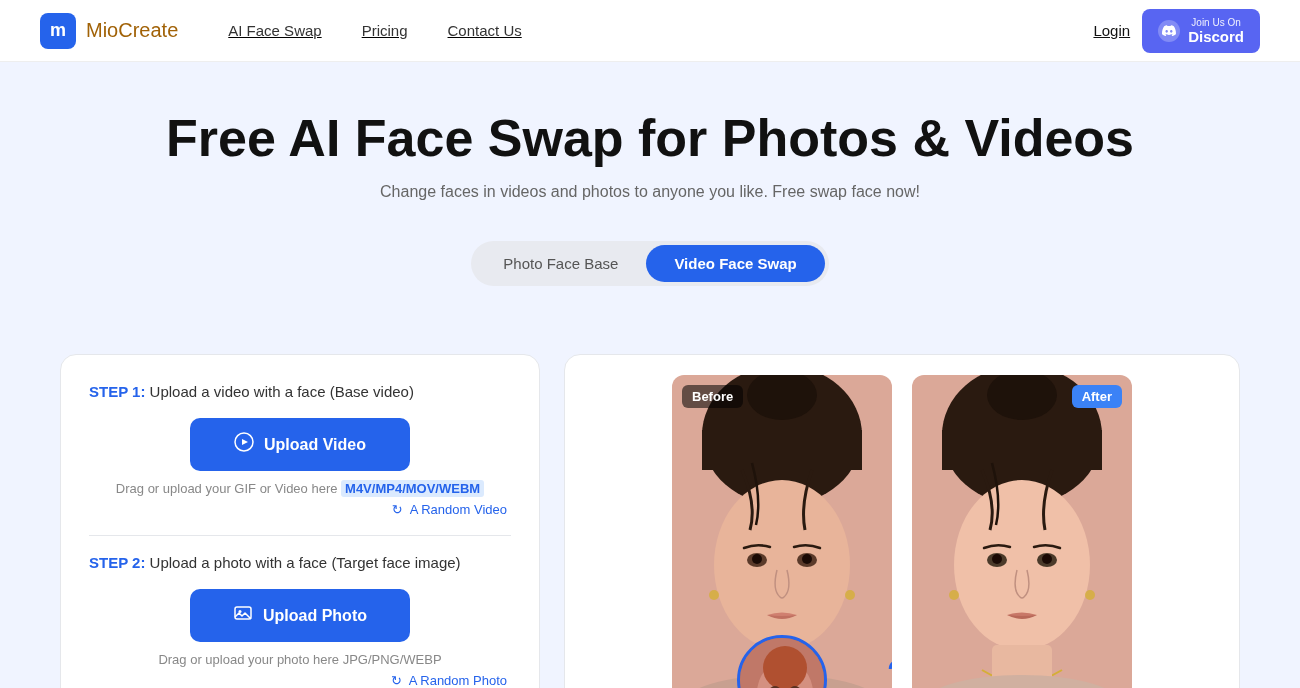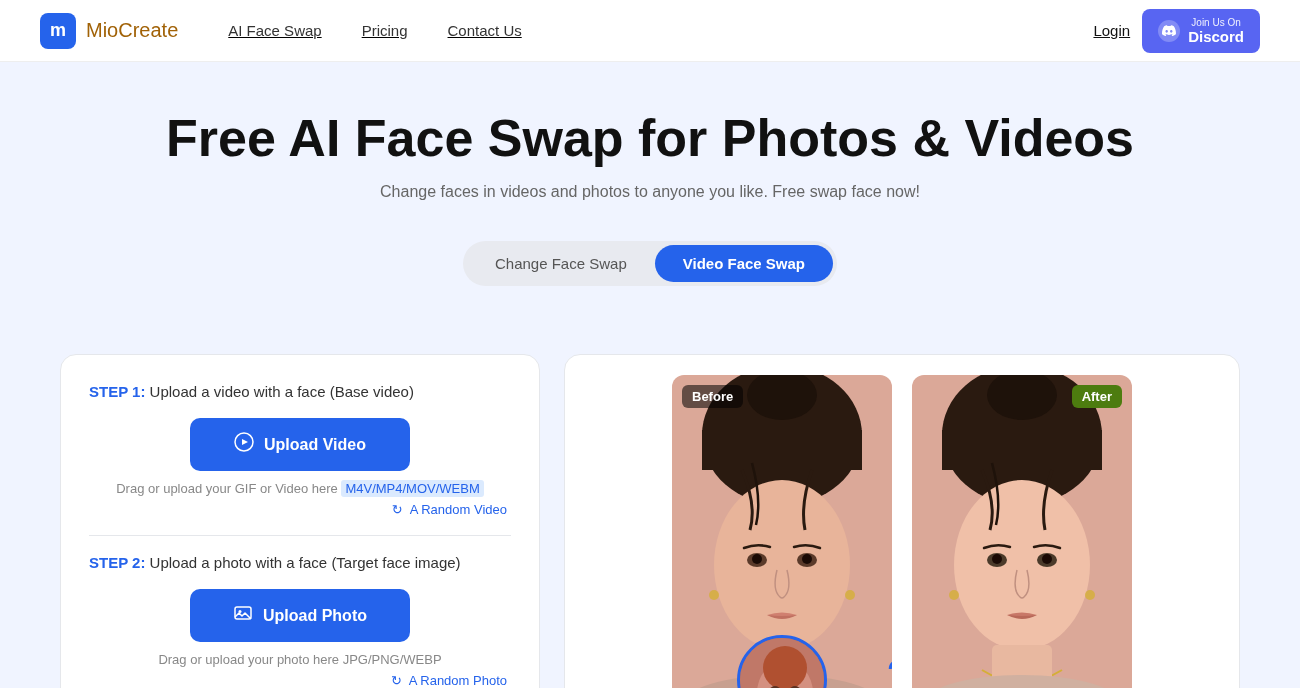--- a/index.html
+++ b/index.html
@@ -184,21 +184,21 @@
       text-align: center;
       font-size: 13px;
       color: #888;
       margin-bottom: 6px;
     }
     .drag-text .highlight {
       background: #dbeafe;
       color: #2563eb;
       padding: 1px 4px;
       border-radius: 3px;
-      font-weight: 400;
+      font-weight: 700;
     }
     .random-link {
       text-align: right;
       font-size: 13px;
       color: #2563eb;
       cursor: pointer;
       margin-bottom: 0;
     }
     .random-link span {
       margin-right: 4px;
@@ -237,21 +237,21 @@
       background: rgba(0,0,0,0.55);
       color: #fff;
       font-size: 13px;
       font-weight: 600;
       padding: 4px 10px;
       border-radius: 6px;
     }
     .face-img-container.after .badge {
       left: auto;
       right: 10px;
-      background: #4d7c0f;
+      background: #3b82f6;
     }
     .play-btn-overlay {
       position: absolute;
       bottom: 12px;
       left: 12px;
       width: 36px; height: 36px;
       background: rgba(0,0,0,0.5);
       border-radius: 50%;
       display: flex; align-items: center; justify-content: center;
       color: #fff;
@@ -291,21 +291,21 @@
       </div>
     </button>
   </div>
 </nav>
 
 <div class="hero">
   <h1>Free AI Face Swap for Photos &amp; Videos</h1>
   <p>Change faces in videos and photos to anyone you like. Free swap face now!</p>
 
   <div class="tabs">
-    <button class="tab-btn">Change Face Swap</button>
+    <button class="tab-btn">Photo Face Base</button>
     <button class="tab-btn active">Video Face Swap</button>
   </div>
 </div>
 
 <div class="main-content">
 
   <div class="left-panel">
 
     <p class="step-label">
       <strong>STEP 1:</strong><span> Upload a video with a face (Base video)</span>

